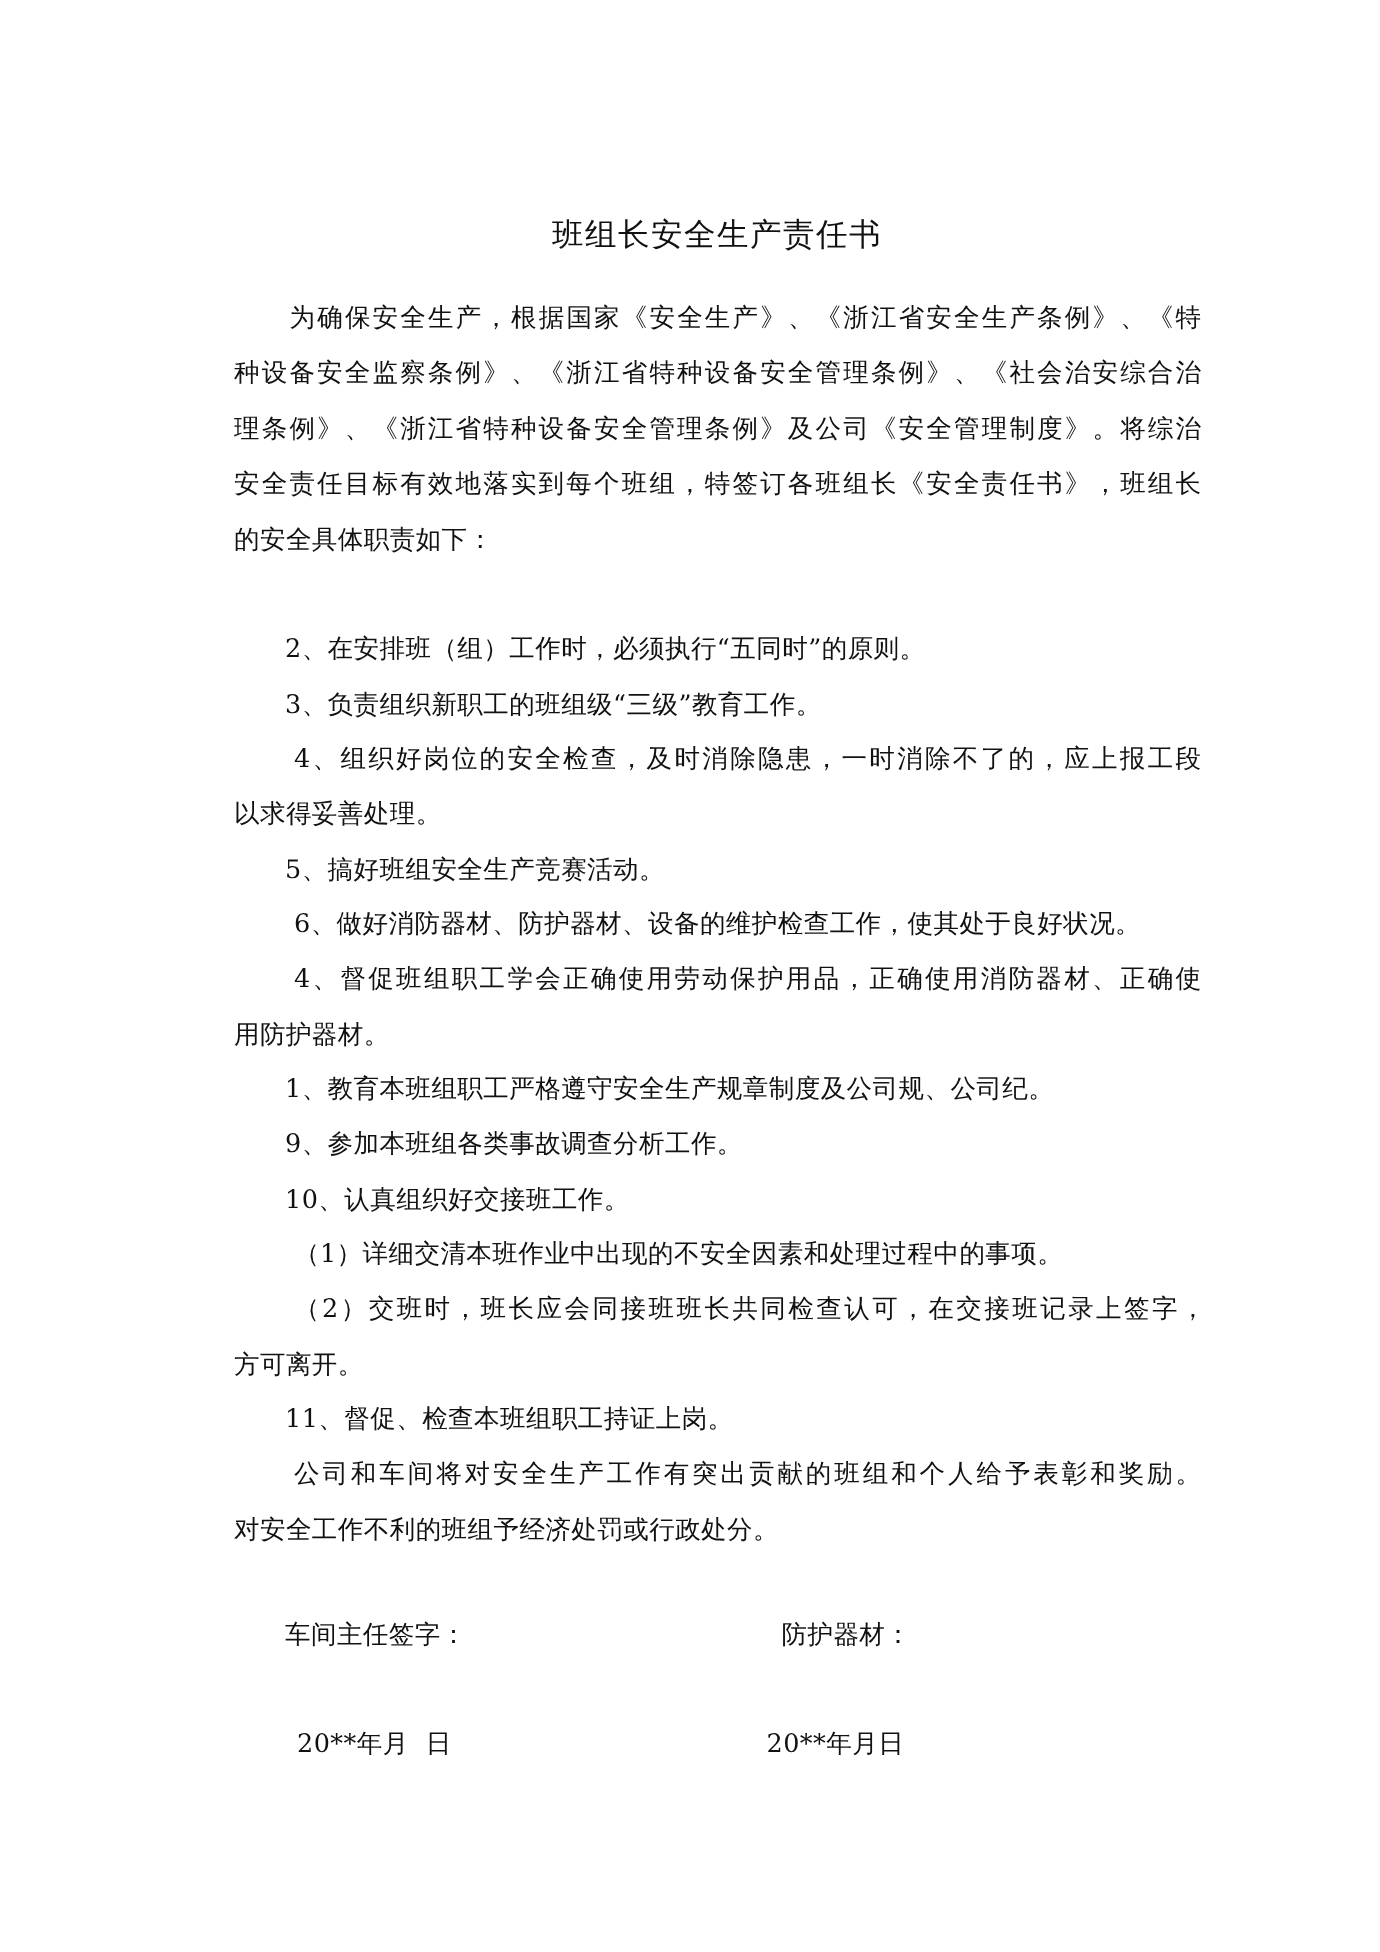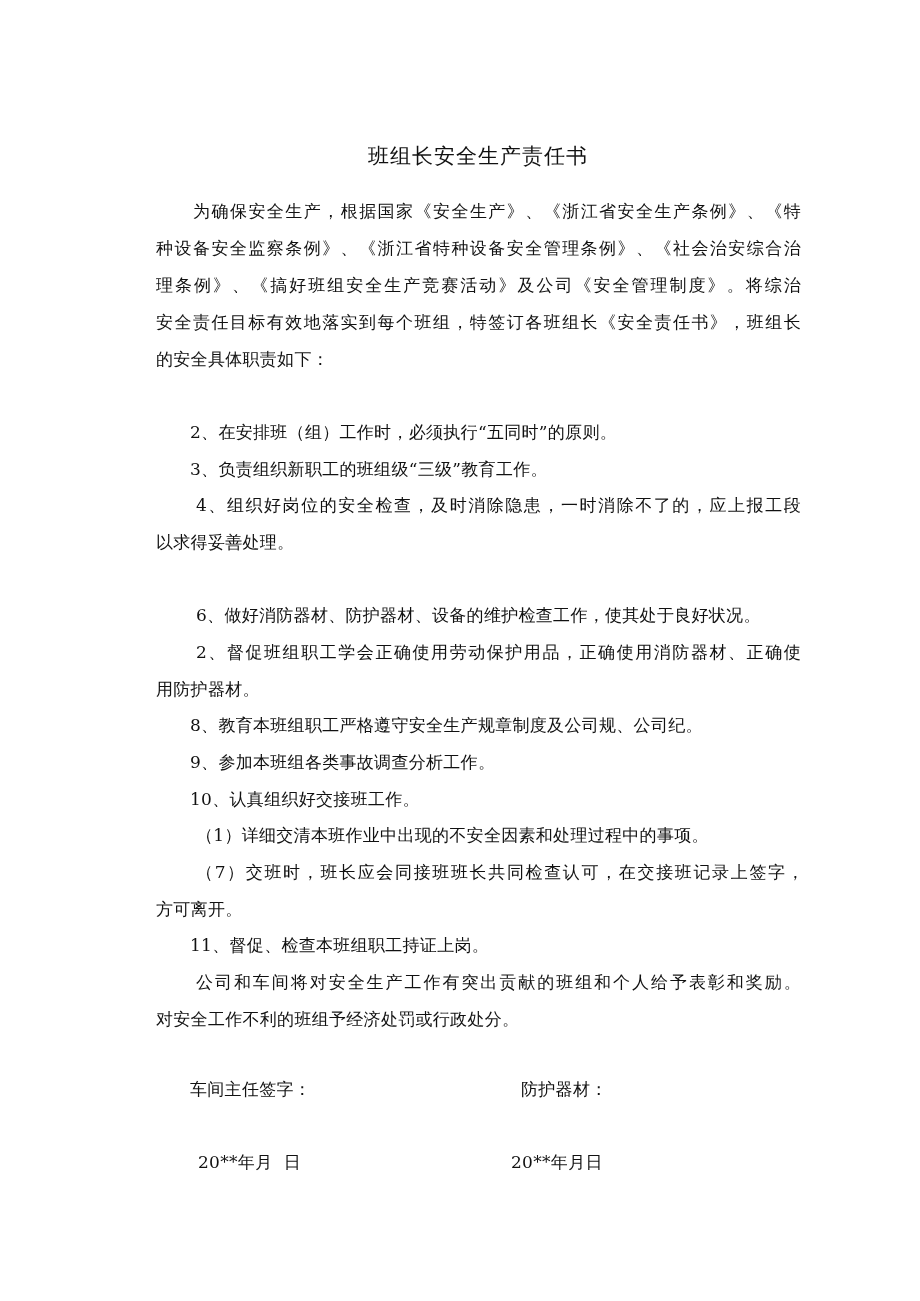--- a/index.html
+++ b/index.html
@@ -12,36 +12,37 @@
   .full { left: 138px; width: 645px; text-align: justify; text-align-last: justify; }
 </style>
 </head>
 <body>
 
 <div class="page">
   <div class="title">班组长安全生产责任书</div>
 
   <div class="line full" style="top:200px; left:175px; width:608px;">为确保安全生产，根据国家《安全生产》、《浙江省安全生产条例》、《特</div>
   <div class="line full" style="top:237px;">种设备安全监察条例》、《浙江省特种设备安全管理条例》、《社会治安综合治</div>
-  <div class="line full" style="top:274px;">理条例》、《搞好班组安全生产竞赛活动》及公司《安全管理制度》。将综治</div>
+  <div class="line full" style="top:274px;">理条例》、《浙江省特种设备安全管理条例》及公司《安全管理制度》。将综治</div>
   <div class="line full" style="top:311px;">安全责任目标有效地落实到每个班组，特签订各班组长《安全责任书》，班组长</div>
   <div class="line" style="top:348px; left:138px;">的安全具体职责如下：</div>
 
   <div class="line" style="top:421px; left:172px;">2、在安排班（组）工作时，必须执行“五同时”的原则。</div>
   <div class="line" style="top:458px; left:172px;">3、负责组织新职工的班组级“三级”教育工作。</div>
   <div class="line full" style="top:494px; left:178px; width:605px;">4、组织好岗位的安全检查，及时消除隐患，一时消除不了的，应上报工段</div>
   <div class="line" style="top:531px; left:138px;">以求得妥善处理。</div>
+  <div class="line" style="top:568px; left:172px;">5、搞好班组安全生产竞赛活动。</div>
   <div class="line" style="top:604px; left:178px;">6、做好消防器材、防护器材、设备的维护检查工作，使其处于良好状况。</div>
-  <div class="line full" style="top:641px; left:178px; width:605px;">2、督促班组职工学会正确使用劳动保护用品，正确使用消防器材、正确使</div>
+  <div class="line full" style="top:641px; left:178px; width:605px;">4、督促班组职工学会正确使用劳动保护用品，正确使用消防器材、正确使</div>
   <div class="line" style="top:678px; left:138px;">用防护器材。</div>
-  <div class="line" style="top:714px; left:172px;">8、教育本班组职工严格遵守安全生产规章制度及公司规、公司纪。</div>
+  <div class="line" style="top:714px; left:172px;">1、教育本班组职工严格遵守安全生产规章制度及公司规、公司纪。</div>
   <div class="line" style="top:751px; left:172px;">9、参加本班组各类事故调查分析工作。</div>
   <div class="line" style="top:788px; left:172px;text-align:right;">10、认真组织好交接班工作。</div>
   <div class="line" style="top:824px; left:178px;">（1）详细交清本班作业中出现的不安全因素和处理过程中的事项。</div>
-  <div class="line full" style="top:861px; left:178px; width:608px;">（7）交班时，班长应会同接班班长共同检查认可，在交接班记录上签字，</div>
+  <div class="line full" style="top:861px; left:178px; width:608px;">（2）交班时，班长应会同接班班长共同检查认可，在交接班记录上签字，</div>
   <div class="line" style="top:898px; left:138px;">方可离开。</div>
   <div class="line" style="top:934px; left:172px;">11、督促、检查本班组职工持证上岗。</div>
 
   <div class="line full" style="top:971px; left:178px; width:605px;">公司和车间将对安全生产工作有突出贡献的班组和个人给予表彰和奖励。</div>
   <div class="line" style="top:1008px; left:138px;">对安全工作不利的班组予经济处罚或行政处分。</div>
 
   <div class="line" style="top:1078px; left:172px;">车间主任签字：</div>
   <div class="line" style="top:1078px; left:503px;">防护器材：</div>
   <div class="line" style="top:1151px; left:180px; white-space:pre;">20**年月  日</div>
   <div class="line" style="top:1151px; left:493px;">20**年月日</div>

